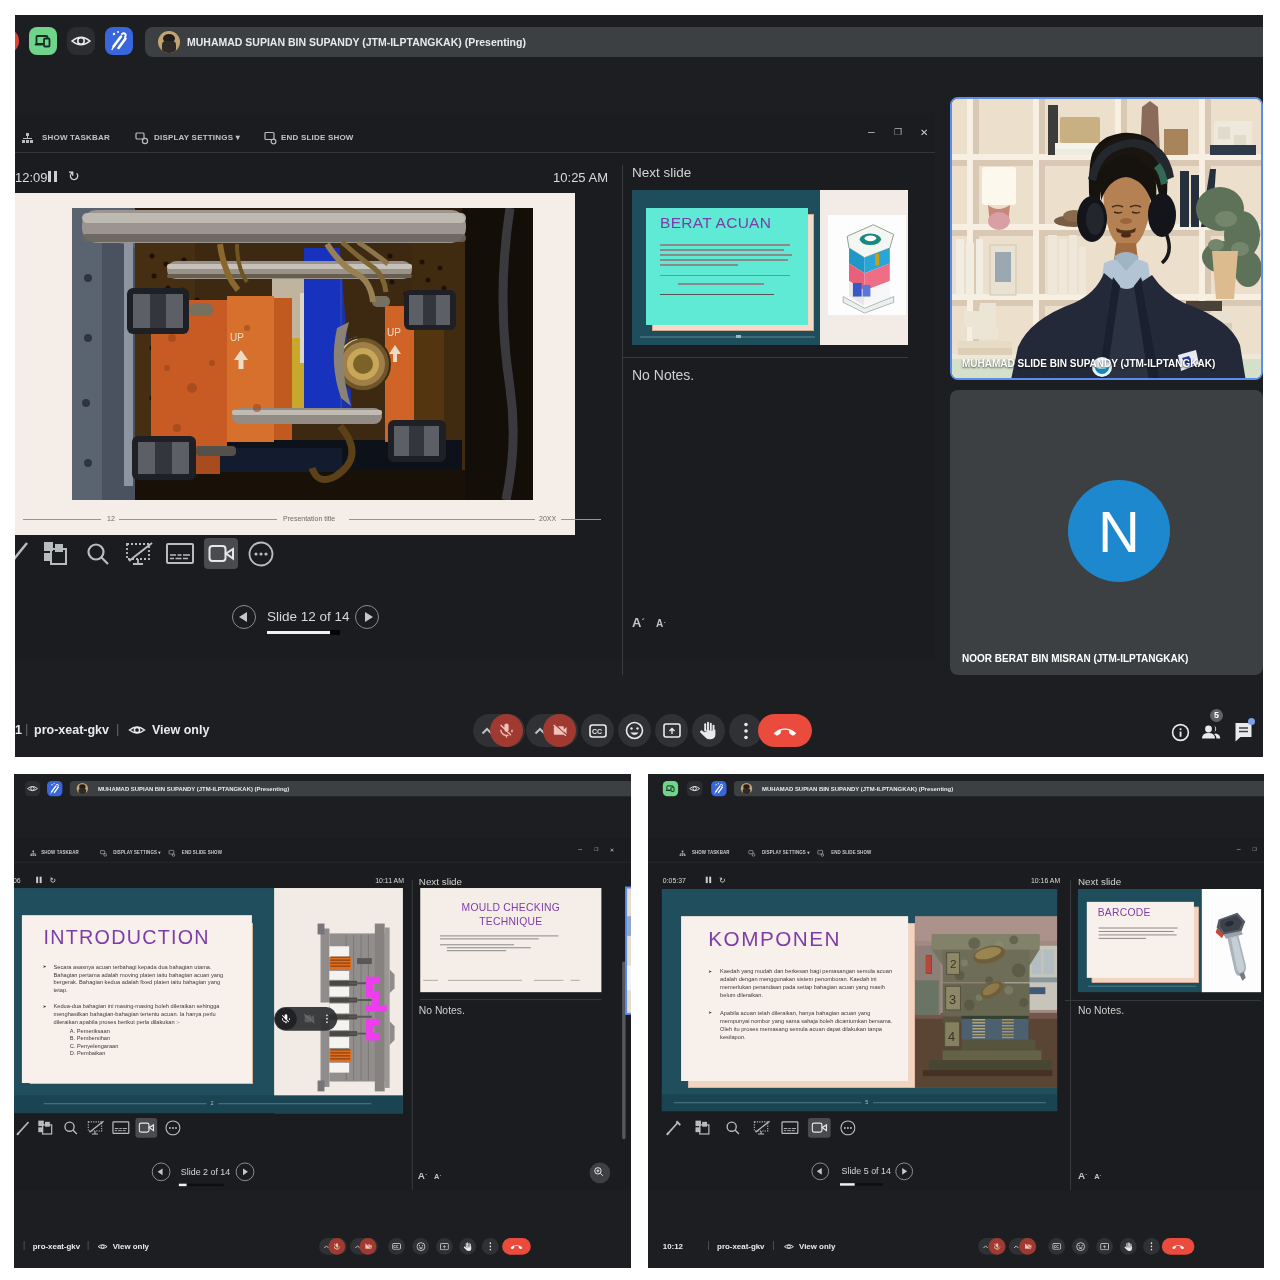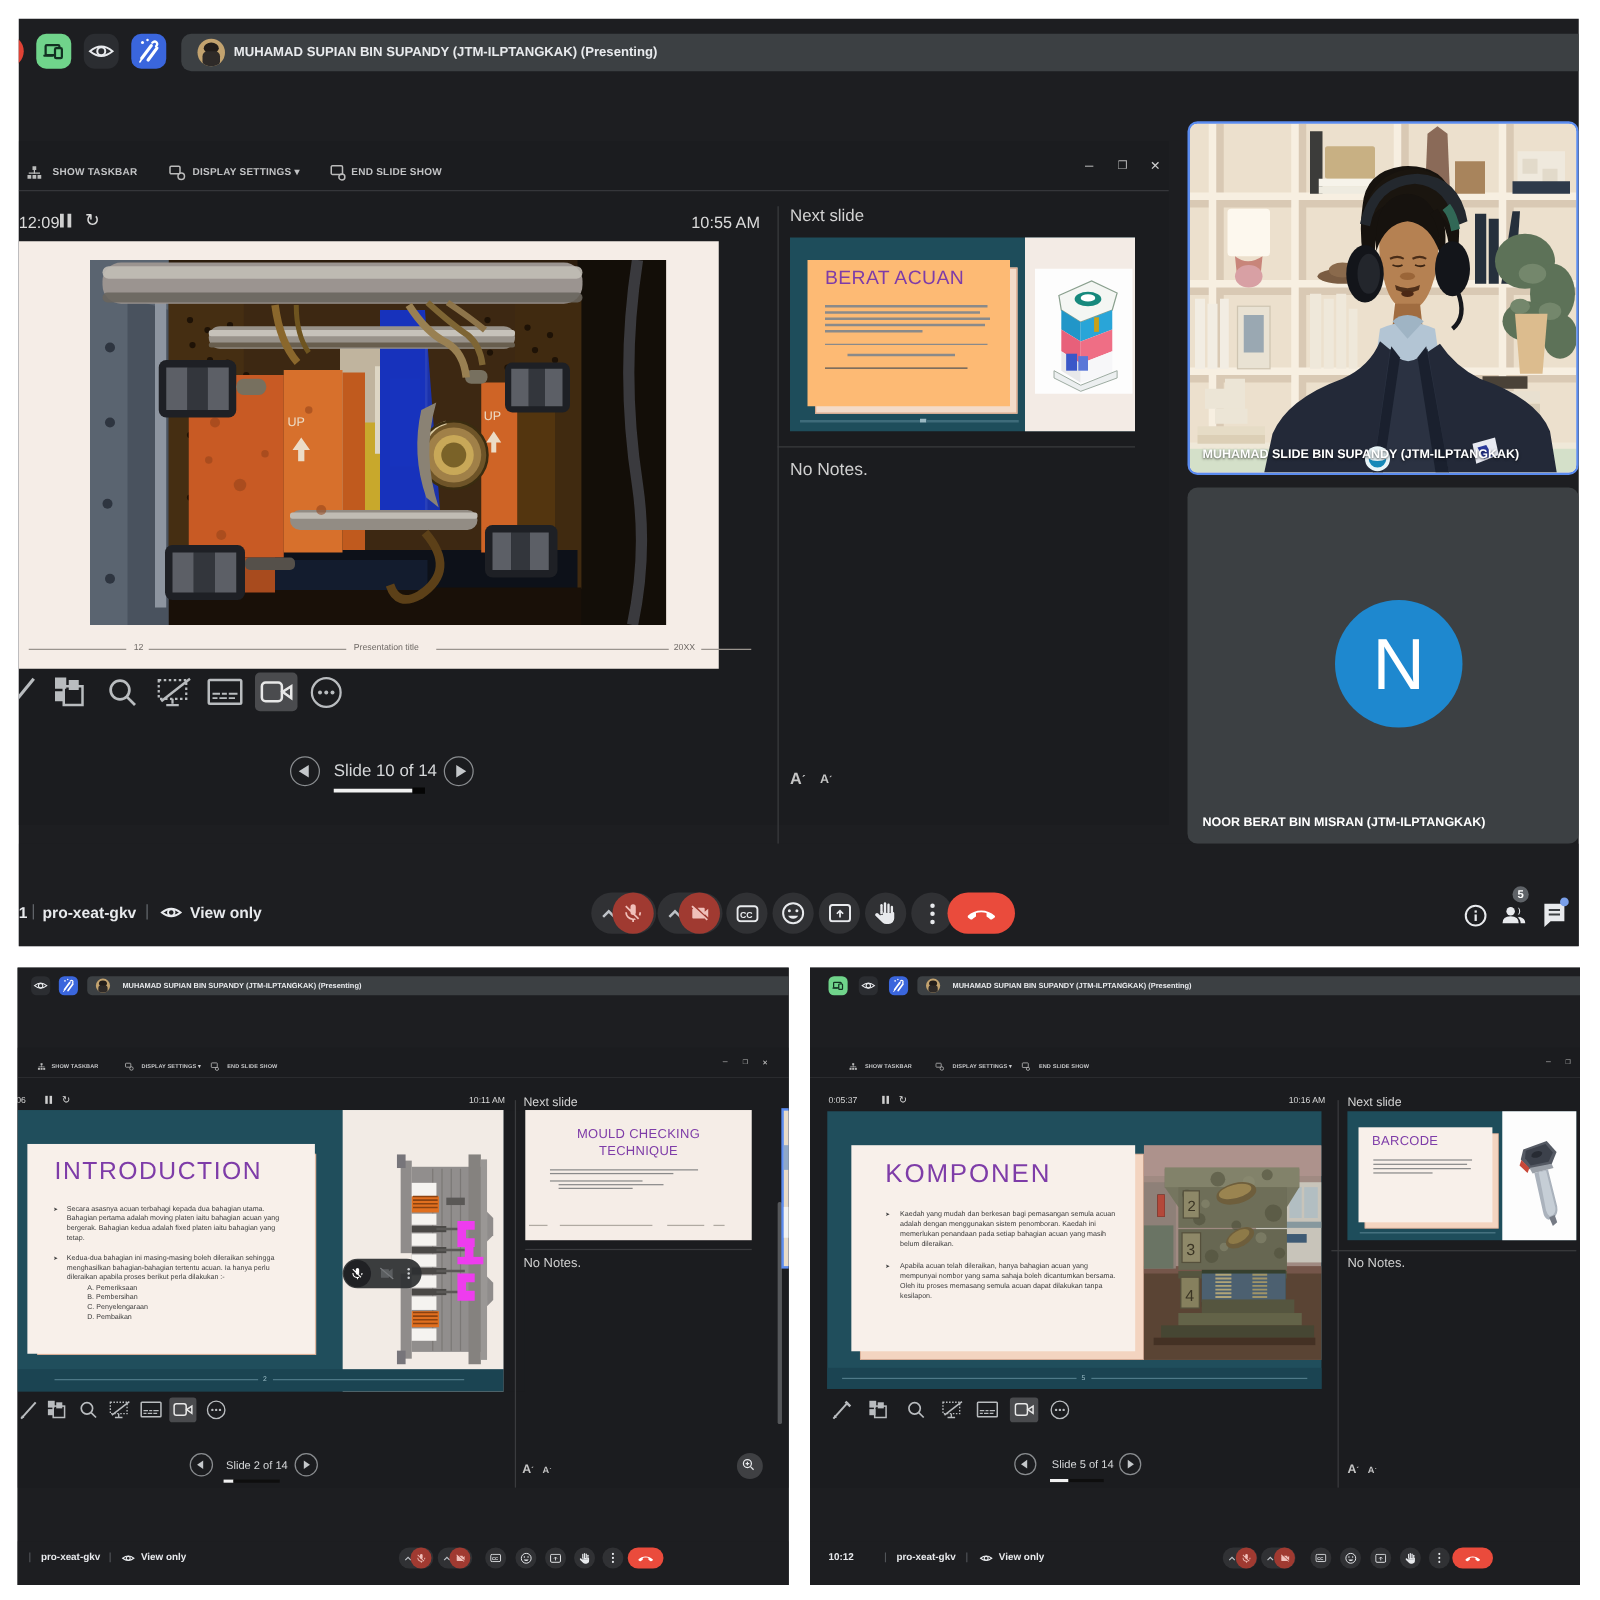--- a/index.html
+++ b/index.html
@@ -91,21 +91,21 @@
     <span class="abs" style="left:905px; top:0px; font-size:10px; color:#cfcfcf;">✕</span>
   </div>
 
   <div class="abs" style="left:0; top:137px; width:920px; height:1px; background:#35363a;"></div>
 
   <div class="abs" style="left:0; top:153px; width:920px; height:20px; color:#dadada;">
     <span class="abs" style="left:0; top:2px; font-size:13px;">12:09</span>
     <span class="abs" style="left:33px; top:3px; width:3px; height:11px; background:#cfcfcf;"></span>
     <span class="abs" style="left:39px; top:3px; width:3px; height:11px; background:#cfcfcf;"></span>
     <span class="abs" style="left:53px; top:0px; font-size:14px;">↻</span>
-    <span class="abs" style="left:533px; top:2px; font-size:13px; width:60px; text-align:right;">10:55 AM</span>
+    <span class="abs" style="left:533px; top:2px; font-size:13px; width:60px; text-align:right;">10:25 AM</span>
   </div>
 
   <div class="abs cream" style="left:0; top:178px; width:560px; height:342px;">
     <svg class="abs" style="left:57px; top:15px;" width="461" height="292" viewBox="0 0 461 292">
 
       <rect x="0" y="0" width="461" height="292" fill="#2c1c0c"></rect>
       <rect x="390" y="0" width="71" height="292" fill="#130e08"></rect>
       <rect x="0" y="0" width="63" height="292" fill="#5a6470"></rect>
       <polygon points="30,30 63,40 63,292 30,292" fill="#49525e"></polygon>
       <rect x="52" y="28" width="9" height="250" fill="#8d95a0"></rect>
@@ -301,34 +301,34 @@
           <circle cx="8" cy="13" r="1.6"></circle>
           <circle cx="13" cy="13" r="1.6"></circle>
           <circle cx="18" cy="13" r="1.6"></circle>
         </g>
       </svg>
   </div>
 
   <div class="abs" style="left:0; top:590px; width:600px; height:40px;">
     <div class="abs" style="left:217px; top:0; width:24px; height:24px; border-radius:50%; border:1.5px solid #8a8d90;"></div>
     <div class="abs" style="left:224px; top:7px; width:0; height:0; border-top:5px solid transparent; border-bottom:5px solid transparent; border-right:8px solid #c5c8cb;"></div>
-    <span class="abs" style="left:252px; top:4px; font-size:13.5px; color:#d5d7d9;">Slide 10 of 14</span>
+    <span class="abs" style="left:252px; top:4px; font-size:13.5px; color:#d5d7d9;">Slide 12 of 14</span>
     <div class="abs" style="left:340px; top:0; width:24px; height:24px; border-radius:50%; border:1.5px solid #8a8d90;"></div>
     <div class="abs" style="left:350px; top:7px; width:0; height:0; border-top:5px solid transparent; border-bottom:5px solid transparent; border-left:8px solid #c5c8cb;"></div>
     <div class="abs" style="left:252px; top:26px; width:63px; height:3px; background:#f1f1f1;"></div>
     <div class="abs" style="left:315px; top:25px; width:10px; height:5px; background:#050505;"></div>
   </div>
 
   <div class="abs" style="left:607px; top:150px; width:1px; height:510px; background:#3a3b3e;"></div>
   <div class="abs" style="left:617px; top:150px; font-size:13.5px; color:#d3d3d3;">Next slide</div>
   <div class="abs" style="left:617px; top:175px; width:276px; height:155px; background:#1e4d5b;">
     <div class="abs" style="left:188px; top:0; width:88px; height:155px; background:#f3ebe5;"></div>
 
     <div class="abs" style="left:20px; top:24px; width:162px; height:117px; background:#f3dbc9; border:1px solid #dba98d;"></div>
-    <div class="abs" style="left:14px; top:18px; width:162px; height:117px; background:#fdba74;text-decoration:underline;">
+    <div class="abs" style="left:14px; top:18px; width:162px; height:117px; background:#5eead4;text-decoration:underline;">
       <div class="abs purple" style="left:14px; top:6px; font-size:15.5px; letter-spacing:.3px;">BERAT ACUAN</div>
 
       <div class="abs" style="left:14px; top:36px; width:136px;">
         <div style="height:1.5px; background:#8a8a8a; margin-bottom:3.5px; width:130px;"></div>
         <div style="height:1.5px; background:#8a8a8a; margin-bottom:3.5px; width:124px;"></div>
         <div style="height:1.5px; background:#8a8a8a; margin-bottom:3.5px; width:132px;"></div>
         <div style="height:1.5px; background:#8a8a8a; margin-bottom:3.5px; width:128px;"></div>
         <div style="height:1.5px; background:#8a8a8a; margin-bottom:9px; width:78px;"></div>
         <div style="height:1.5px; background:#8a8a8a; margin-bottom:7px; width:130px;"></div>
         <div style="height:1.5px; background:#8a8a8a; margin-bottom:9px; width:86px; margin-left:18px;"></div>

